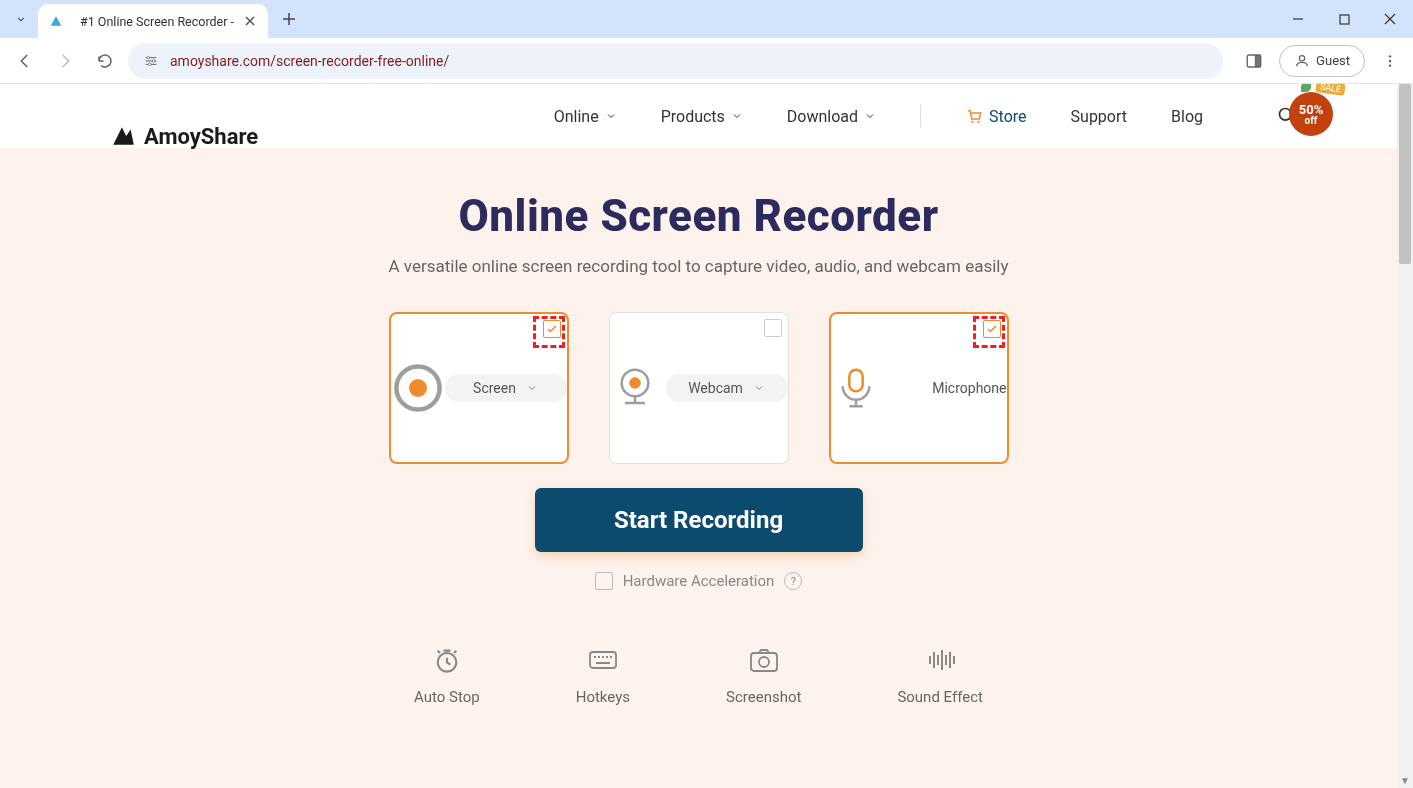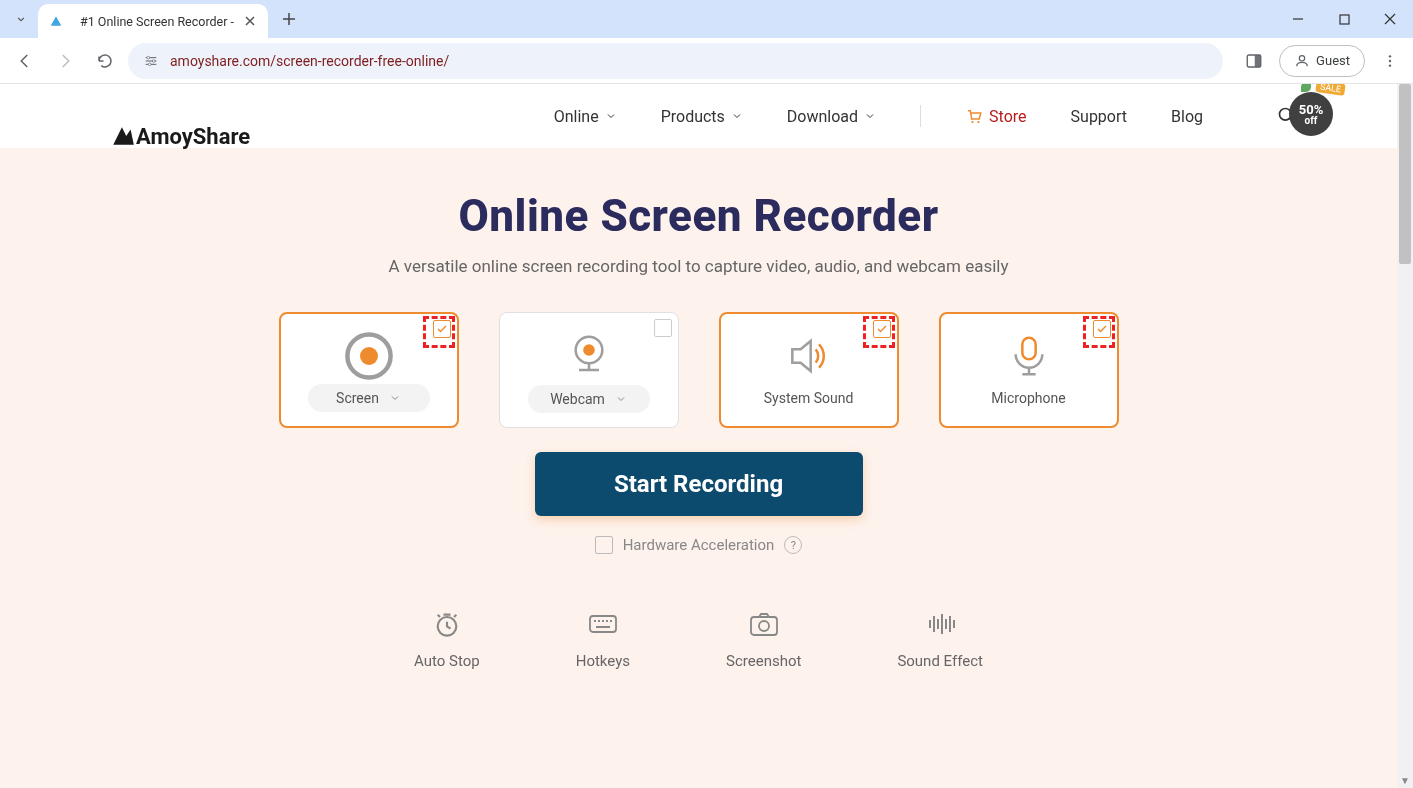--- a/index.html
+++ b/index.html
@@ -30,37 +30,37 @@
   .viewport { position:relative; height:calc(788px - 38px - 46px); overflow:hidden; }
   .scrollbar-track { position:absolute; right:0; top:0; width:16px; height:100%; background:#f1f1f1;}
   .scrollbar-thumb { position:absolute; right:2px; top:0; width:12px; height:180px; background:#c1c1c1; border-radius:2px;}
   .scrollbar-up, .scrollbar-down { position:absolute; right:0; width:16px; height:16px; display:flex; align-items:center; justify-content:center; color:#888; font-size:10px;}
   .scrollbar-up { top:0; } .scrollbar-down { bottom:0; }
 
   .page { padding-right:16px; height:100%; }
 
   
   .site-header { height:64px; background:#fff; display:flex; align-items:center; padding:0 100px 0 110px; position:relative; }
-  .logo { display:flex; align-items:center; font-weight:700; font-size:22px; color:#1a1a1a;margin-top:40px;}
+  .logo { display:flex; align-items:center; gap:8px; font-weight:700; font-size:22px; color:#1a1a1a;margin-top:40px;}
   .nav { display:flex; align-items:center; gap:44px; margin-left:auto; }
   .nav-item { font-size:16px; color:#333; display:flex; align-items:center; gap:6px; }
-  .nav-item.store { color:#b91c1c; }
+  .nav-item.store { color:#0c4a6e; }
   .nav-divider { width:1px; height:22px; background:#ddd; }
   .search-btn { margin-left:30px; }
   .sale-badge { position:absolute; right:58px; top:0; width:54px; height:54px; }
-  .sale-circle { width:44px; height:44px; background:#404040; border-radius:50%; display:flex; flex-direction:column; align-items:center; justify-content:center; color:#fff; font-size:11px; line-height:1; font-weight:700; position:absolute; top:8px; left:4px;}
+  .sale-circle { width:44px; height:44px; background:#c2410c; border-radius:50%; display:flex; flex-direction:column; align-items:center; justify-content:center; color:#fff; font-size:11px; line-height:1; font-weight:700; position:absolute; top:8px; left:4px;}
   .sale-tag { position:absolute; top:-2px; right:-6px; background:#f0a933; color:#fff; font-size:9px; padding:1px 4px; border-radius:3px; transform:rotate(8deg);}
   .sale-leaf { position:absolute; top:-2px; left:16px; width:10px; height:10px; background:#5fa860; border-radius:50% 0;}
 
   
   .hero { background:#fdf2ec; padding:42px 8px 60px; text-align:center; min-height:640px;}
   .hero h1 { font-size:44px; font-weight:800; color:#2b2b5d; letter-spacing:0.5px;}
   .hero-sub { font-size:17px; color:#666; margin-top:14px;}
   .cards { display:flex; justify-content:center; gap:40px; margin-top:36px;}
-  .card { width:180px; height:116px; background:#fff; border:1px solid #e0e0e0; border-radius:8px; position:relative; display:flex; flex-direction:column; align-items:center; justify-content:space-between; padding:14px 0 14px;}
+  .card { width:180px; height:152px; background:#fff; border:1px solid #e0e0e0; border-radius:8px; position:relative; display:flex; flex-direction:row; align-items:center; justify-content:space-between; padding:14px 0 14px;}
   .card.selected { border:2px solid #ef8b2f; }
   .card-check { position:absolute; top:6px; right:6px; width:18px; height:18px; border:1px solid #ccc; border-radius:2px; display:flex; align-items:center; justify-content:center;}
   .card.selected .card-check { border-color:#ef8b2f;}
   .card-check svg { display:none;}
   .card.selected .card-check svg { display:block; }
   .annot { position:absolute; top:2px; right:2px; width:32px; height:32px; border:3px dashed #e22; pointer-events:none;}
   .card-icon { height:56px; display:flex; align-items:center; justify-content:center; }
   .card-label-pill { background:#f3f3f3; border-radius:16px; padding:6px 18px; font-size:14px; color:#555; display:flex; align-items:center; gap:10px; min-width:122px; justify-content:center;}
   .card-label-plain { font-size:14px; color:#555; padding:6px 0;}
 
@@ -268,36 +268,20 @@
               </svg>
           </div>
           <div class="card-label-pill">
             <span>Webcam</span>
             <svg width="12" height="12" viewBox="0 0 24 24">
                 <path d="M6 9l6 6 6-6" stroke="#888" stroke-width="2" fill="none"></path>
               </svg>
           </div>
         </div>
 
-        <div class="card selected">
-          <div class="annot"></div>
-          <div class="card-check">
-              <svg width="12" height="12" viewBox="0 0 24 24">
-                <path d="M4 12l5 5L20 6" stroke="#ef8b2f" stroke-width="3" fill="none"></path>
-              </svg>
-            </div>
-          <div class="card-icon">
-            <svg width="50" height="50" viewBox="0 0 60 60">
-                <path d="M10 22 h10 l12-10 v36 l-12-10 H10z" stroke="#9e9e9e" stroke-width="3" fill="none"></path>
-                <path d="M38 22 a12 12 0 0 1 0 16" stroke="#ef8b2f" stroke-width="3" fill="none"></path>
-                <path d="M42 16 a20 20 0 0 1 0 28" stroke="#ef8b2f" stroke-width="3" fill="none"></path>
-              </svg>
-          </div>
-          <div class="card-label-plain">System Sound</div>
-        </div>
 
         <div class="card selected">
           <div class="annot"></div>
           <div class="card-check">
               <svg width="12" height="12" viewBox="0 0 24 24">
                 <path d="M4 12l5 5L20 6" stroke="#ef8b2f" stroke-width="3" fill="none"></path>
               </svg>
             </div>
           <div class="card-icon">
             <svg width="50" height="56" viewBox="0 0 60 60">

